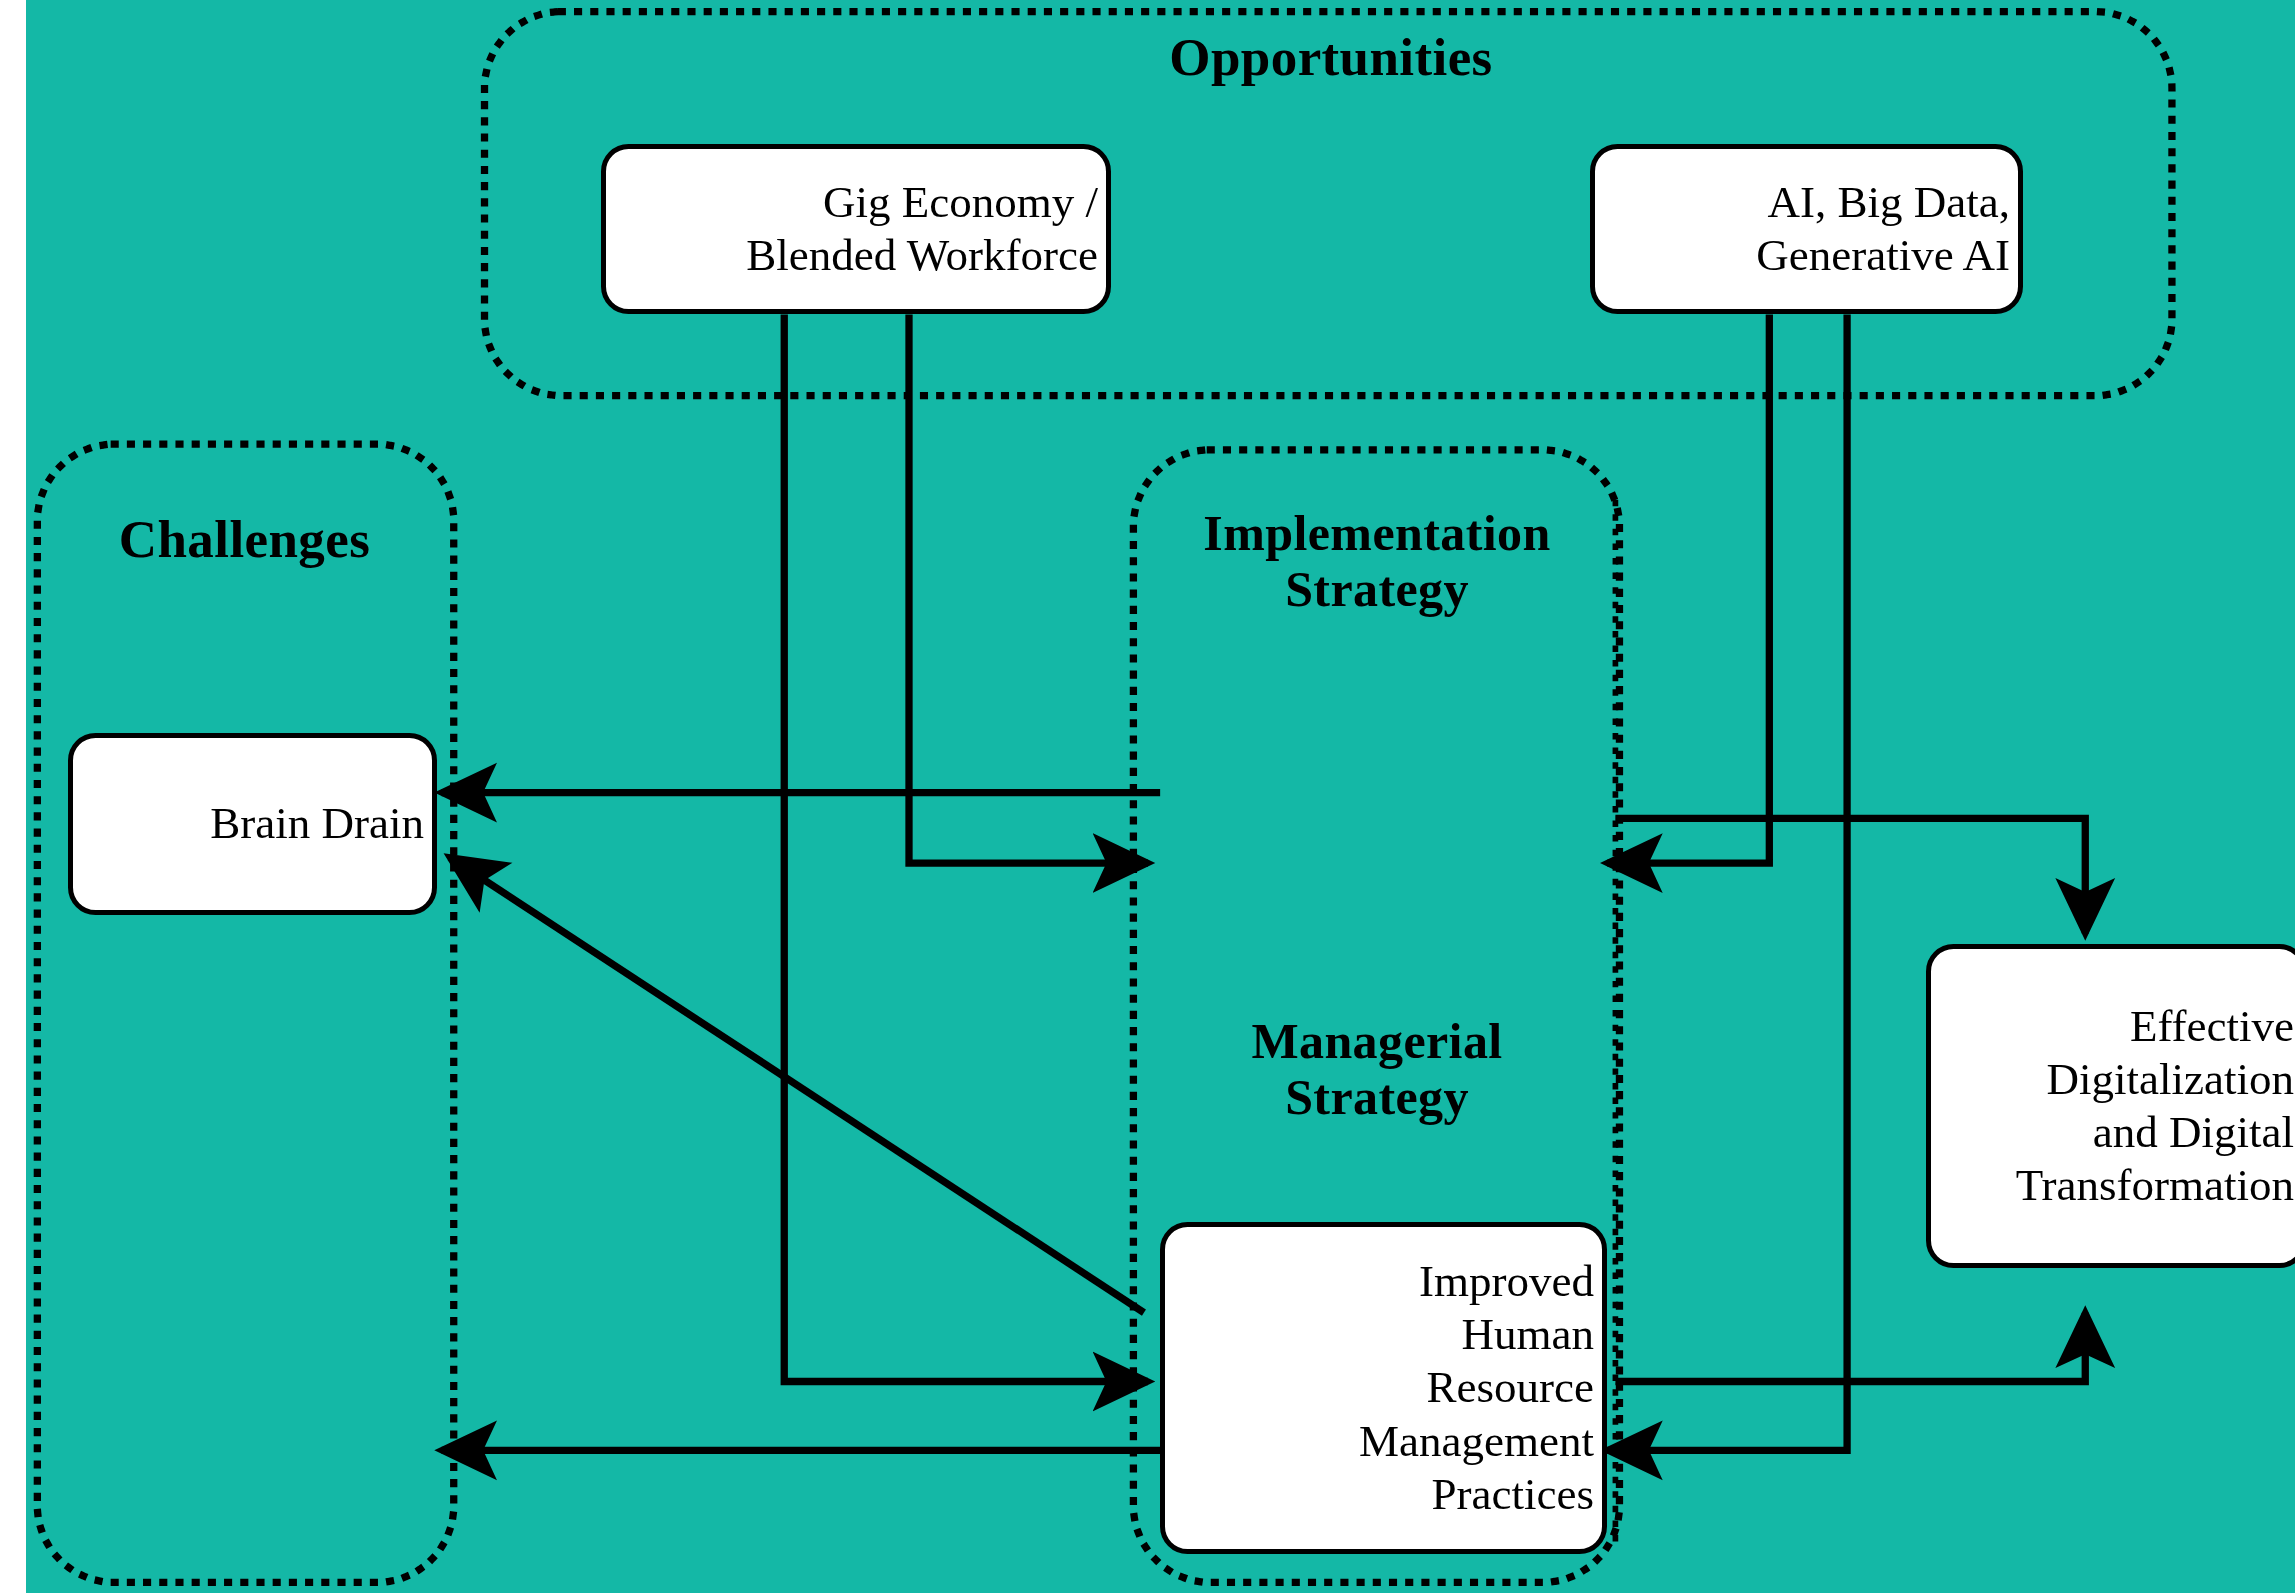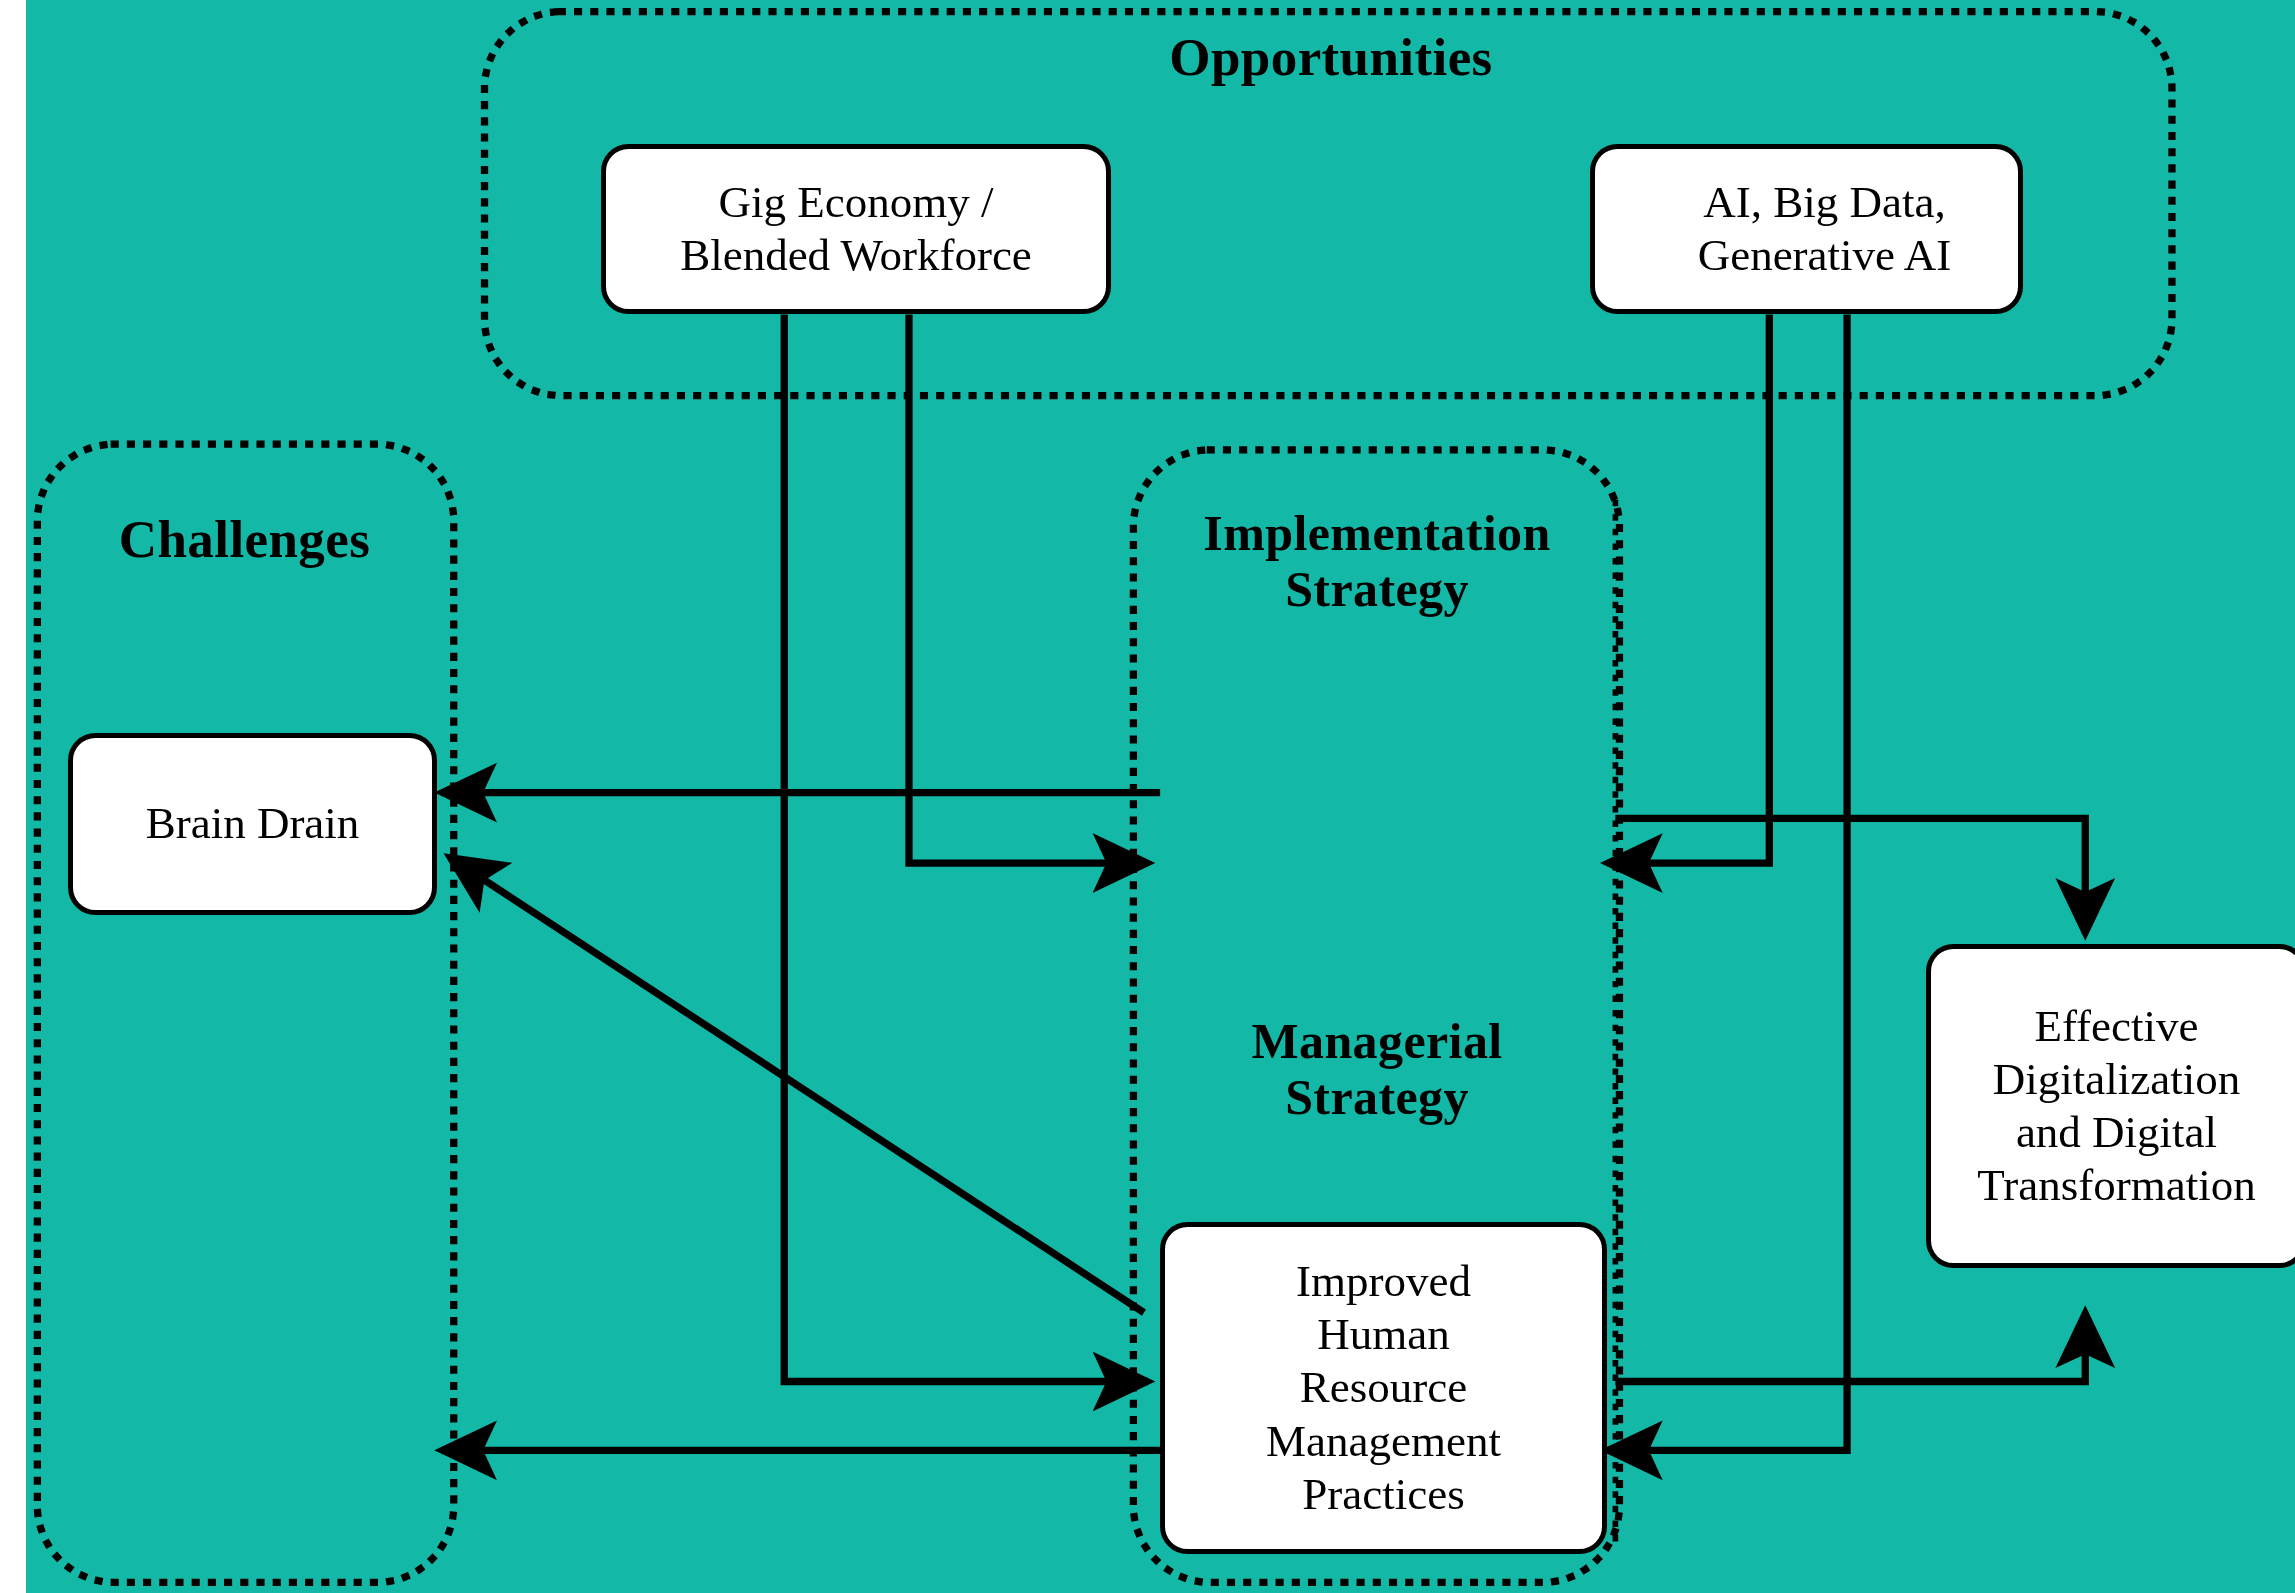--- a/index.html
+++ b/index.html
@@ -10,21 +10,21 @@
     position:absolute;text-align:center;font-weight:bold;color:#000;
     font-family:"Liberation Serif",serif;line-height:1.12;letter-spacing:0.4px;
   }
   .node{
     position:absolute;box-sizing:border-box;
     border:5.7px solid #000;border-radius:27.5px;background:#fff;
     display:flex;align-items:center;justify-content:center;text-align:center;
     font-family:"Liberation Serif",serif;color:#000;line-height:1.18;
     white-space:pre-line;
   }
-  .node span{display:block;width:100%;padding:0 8px;}
+  .node span{display:block;width:100%;padding:0 8px;text-align:right;}
 </style>
 </head>
 <body>
 
 <div id="stage">
 
   <svg class="layer" viewBox="0 0 2833 1967">
     <defs>
       <marker id="ah" markerWidth="9" markerHeight="9" refX="7.6" refY="4.5" orient="auto" markerUnits="strokeWidth">
         <path d="M0,0.4 L8.6,4.5 L0,8.6 L1.9,4.5 Z" fill="#000"></path>

